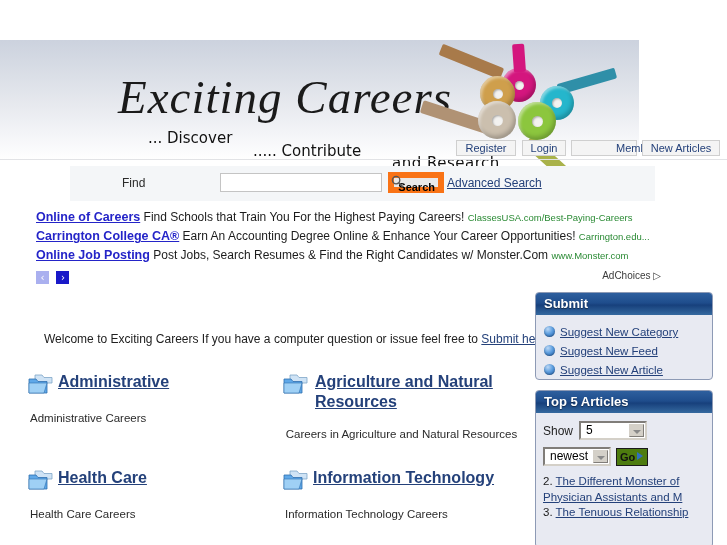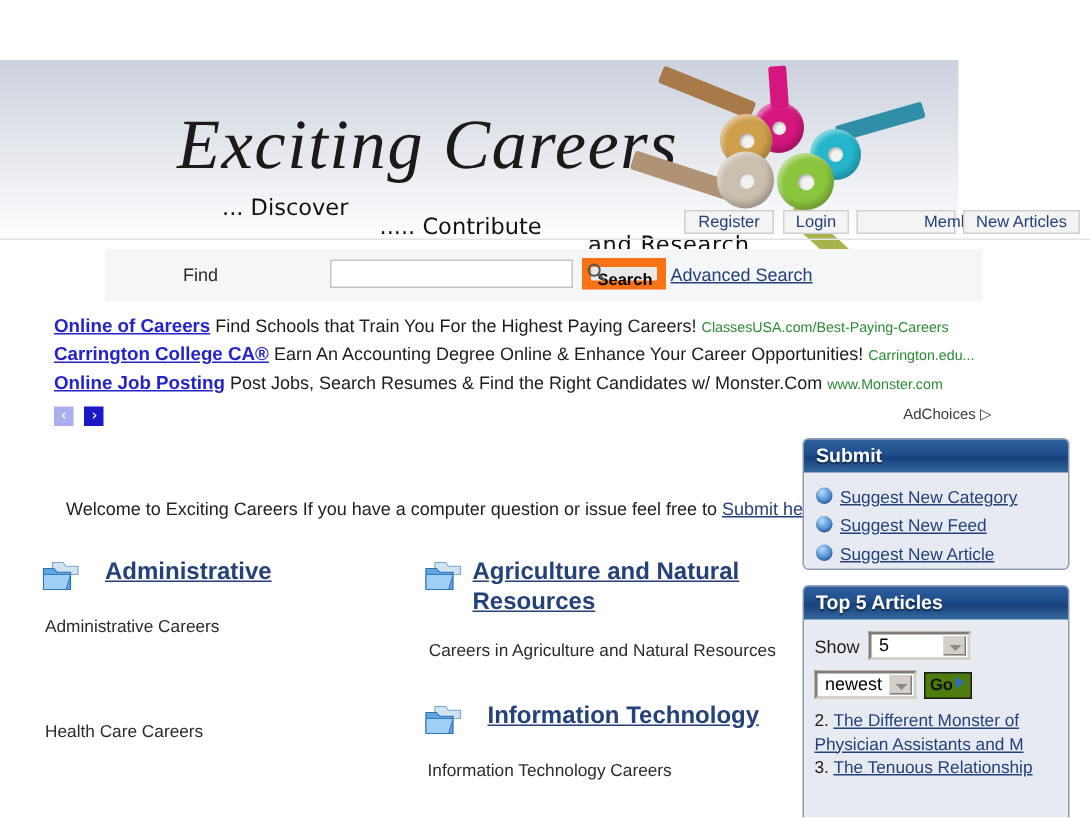--- a/index.html
+++ b/index.html
@@ -172,21 +172,21 @@
   .cat-c0 { left: 0; }
   .cat-c1 { left: 255px; }
   .cat-r0 { top: 0; }
   .cat-r1 { top: 96px; }
   .cat-head { position: relative; min-height: 26px; }
   .folder-icon {
     position: absolute; left: 0; top: 2px;
     width: 26px; height: 21px;
   }
   .cat-title {
-    display: block; margin-left: 42px;
+    display: block; margin-left: 30px;
     font-size: 16px; font-weight: bold;
     color: #24417a; text-decoration: underline;
     cursor: pointer; line-height: 20px;
   }
   .cat-desc {
     margin-left: 2px; margin-top: 14px;
     font-size: 11.5px; color: #2b2b2b;
   }
   .cat-r0.cat-c1 .cat-title { margin-left: 32px; }
 
@@ -403,20 +403,28 @@
           <path d="M7 1 L14 1 L16 3.5 L24 3.5 L24 9 L7 9 Z" fill="#cfe3f5" stroke="#7fa6c8" stroke-width="0.8"></path>
           <path d="M1 5 L8 5 L10 7.5 L19 7.5 L19 19 L1 19 Z" fill="#5fa8e8" stroke="#2f6fae" stroke-width="0.8"></path>
           <path d="M1 9 L19 9 L16 19 L1 19 Z" fill="#9fd0f5" stroke="#2f6fae" stroke-width="0.6"></path>
         </svg>
         <a class="cat-title">Agriculture and Natural Resources</a>
       </div>
       <div class="cat-desc" style="margin-top:16px;text-align:center;">Careers in Agriculture and Natural Resources</div>
     </div>
 
     <div class="catcell cat-r1 cat-c0">
+      <div class="cat-head">
+        <svg class="folder-icon" viewBox="0 0 26 21">
+          <path d="M7 1 L14 1 L16 3.5 L24 3.5 L24 9 L7 9 Z" fill="#cfe3f5" stroke="#7fa6c8" stroke-width="0.8"></path>
+          <path d="M1 5 L8 5 L10 7.5 L19 7.5 L19 19 L1 19 Z" fill="#5fa8e8" stroke="#2f6fae" stroke-width="0.8"></path>
+          <path d="M1 9 L19 9 L16 19 L1 19 Z" fill="#9fd0f5" stroke="#2f6fae" stroke-width="0.6"></path>
+        </svg>
+        <a class="cat-title">Health Care</a>
+      </div>
       <div class="cat-desc">Health Care Careers</div>
     </div>
 
     <div class="catcell cat-r1 cat-c1">
       <div class="cat-head">
         <svg class="folder-icon" viewBox="0 0 26 21">
           <path d="M7 1 L14 1 L16 3.5 L24 3.5 L24 9 L7 9 Z" fill="#cfe3f5" stroke="#7fa6c8" stroke-width="0.8"></path>
           <path d="M1 5 L8 5 L10 7.5 L19 7.5 L19 19 L1 19 Z" fill="#5fa8e8" stroke="#2f6fae" stroke-width="0.8"></path>
           <path d="M1 9 L19 9 L16 19 L1 19 Z" fill="#9fd0f5" stroke="#2f6fae" stroke-width="0.6"></path>
         </svg>

